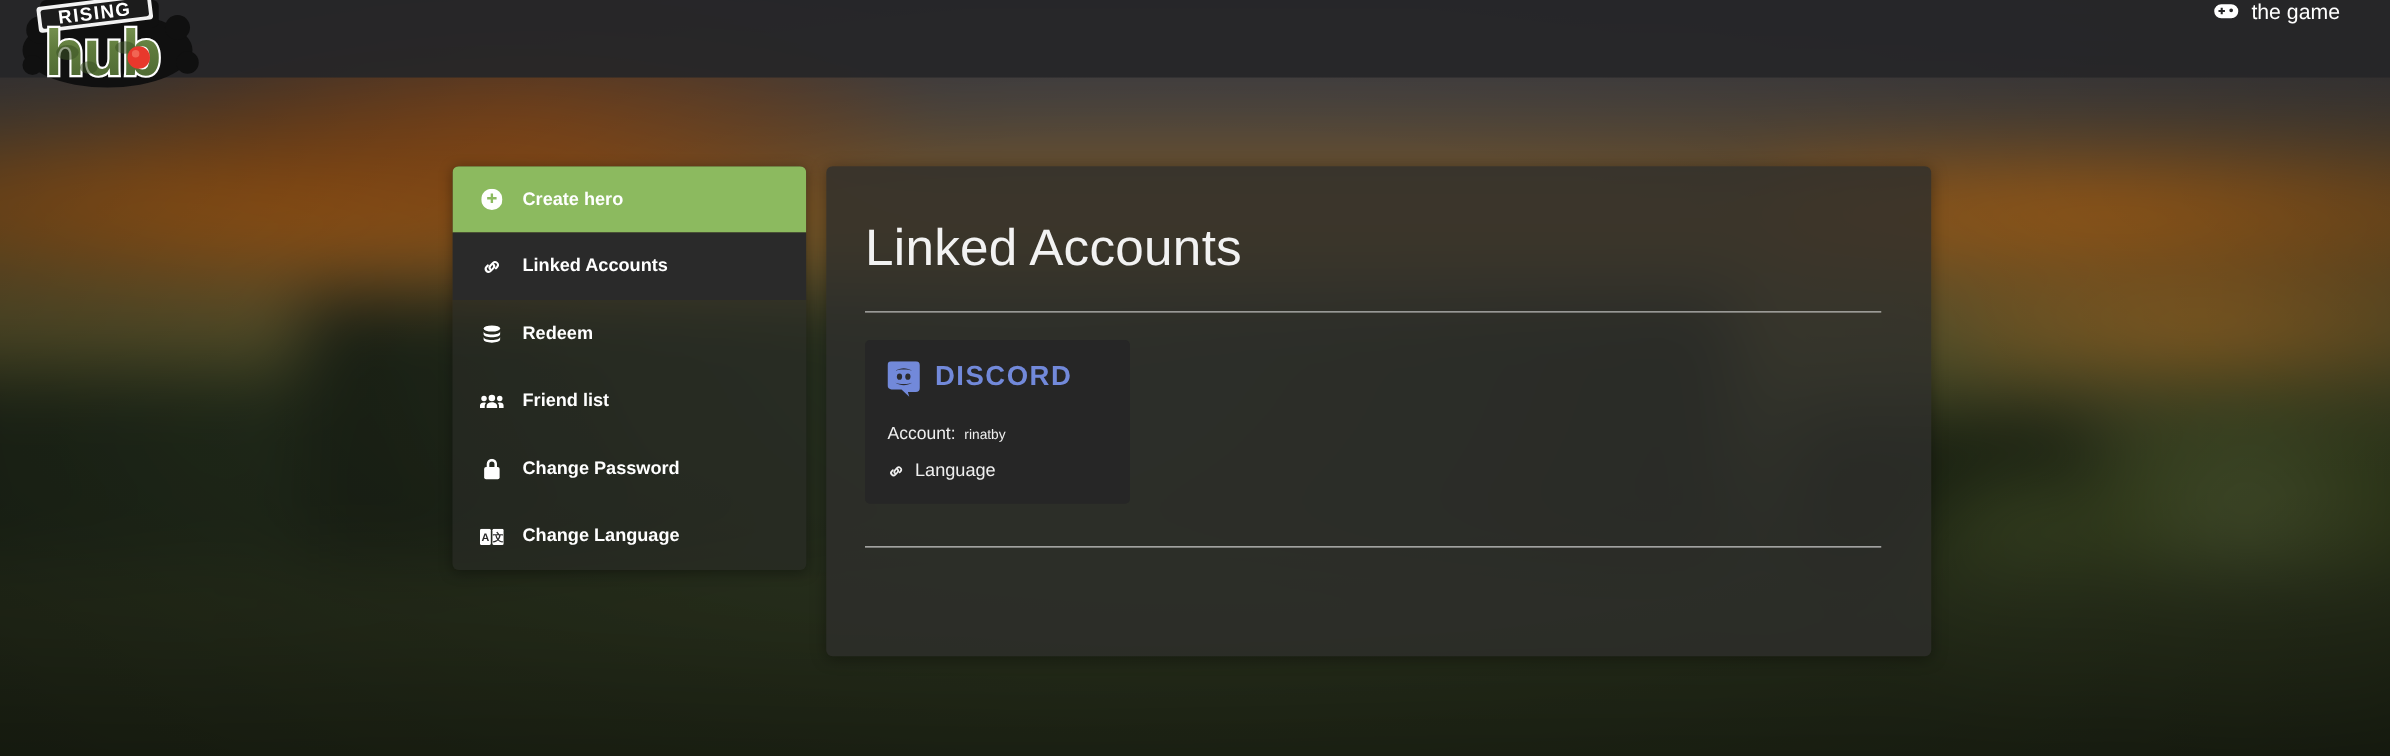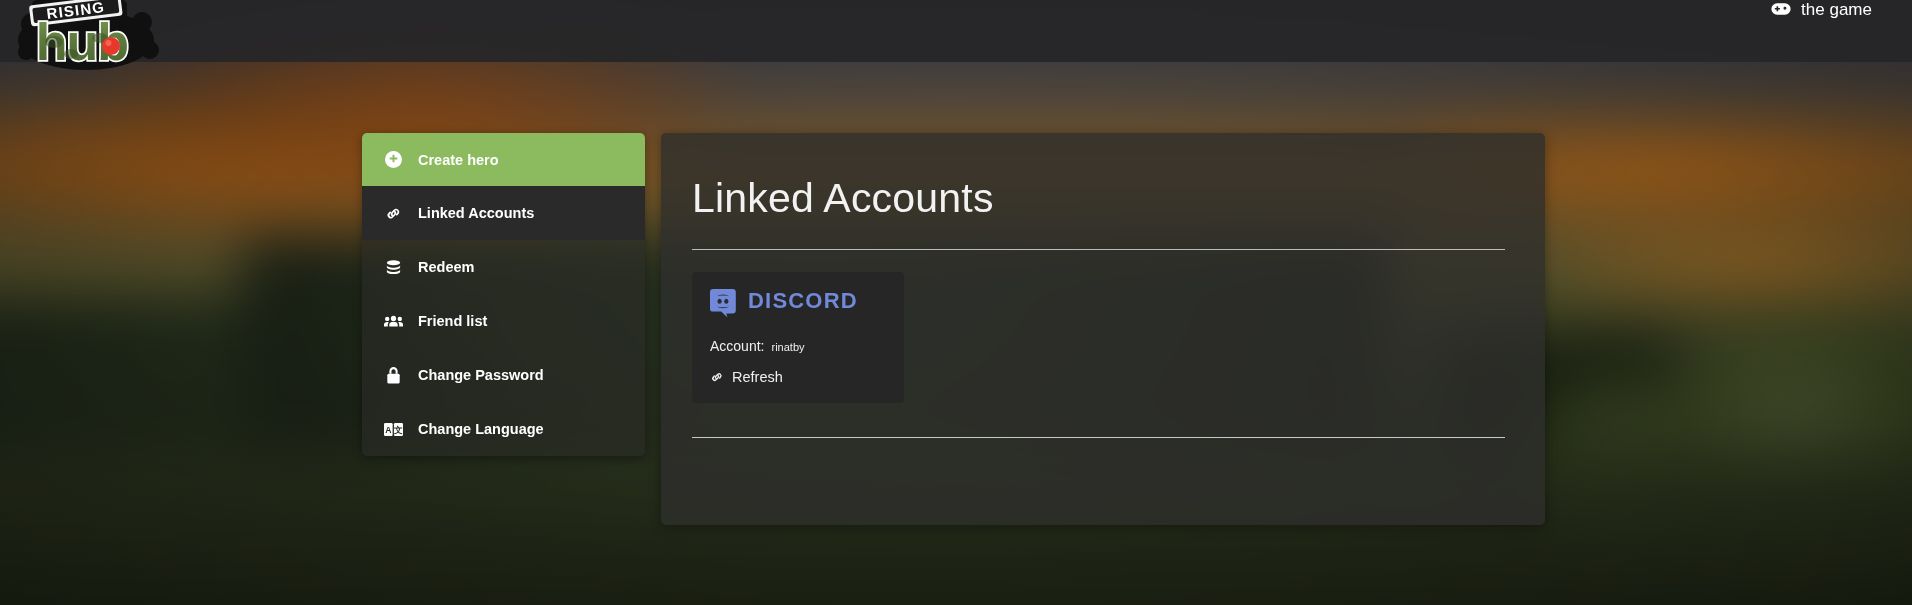--- a/index.html
+++ b/index.html
@@ -486,21 +486,21 @@
             <span class="acct-value">rinatby</span>
           </div>
 
           <div class="acct-refresh">
             <span>
               <svg width="14" height="14" viewBox="0 0 18 18">
                   <path d="M7.2 11.9a3.4 3.4 0 0 1 0-4.8l2.1-2.1a3.4 3.4 0 0 1 4.8 4.8l-1 1a.9.9 0 1 1-1.3-1.3l1-1a1.6 1.6 0 0 0-2.3-2.3L8.5 8.4a1.6 1.6 0 0 0 0 2.3.9.9 0 1 1-1.3 1.2z"></path>
                   <path d="M10.8 6.1a3.4 3.4 0 0 1 0 4.8l-2.1 2.1a3.4 3.4 0 1 1-4.8-4.8l1-1a.9.9 0 1 1 1.3 1.3l-1 1a1.6 1.6 0 0 0 2.3 2.3l2-2.1a1.6 1.6 0 0 0 0-2.3.9.9 0 1 1 1.3-1.3z"></path>
                 </svg>
             </span>
-            <span>Refresh</span>
+            <span>Language</span>
           </div>
 
         </div>
       </div>
 
       <div class="panel-hr2"></div>
 
     </section>
 
   </div>

